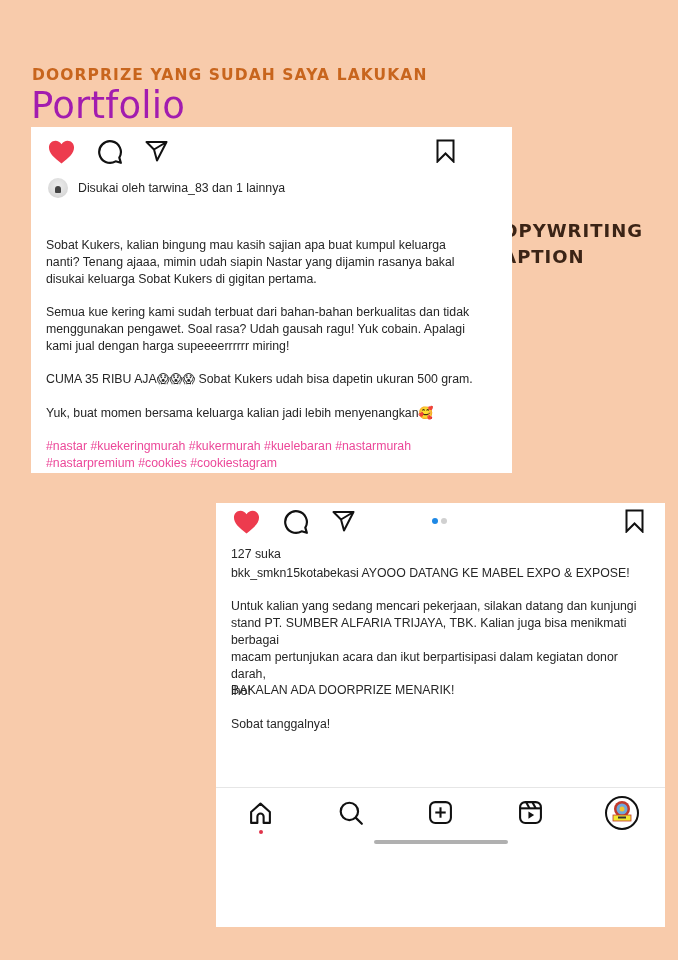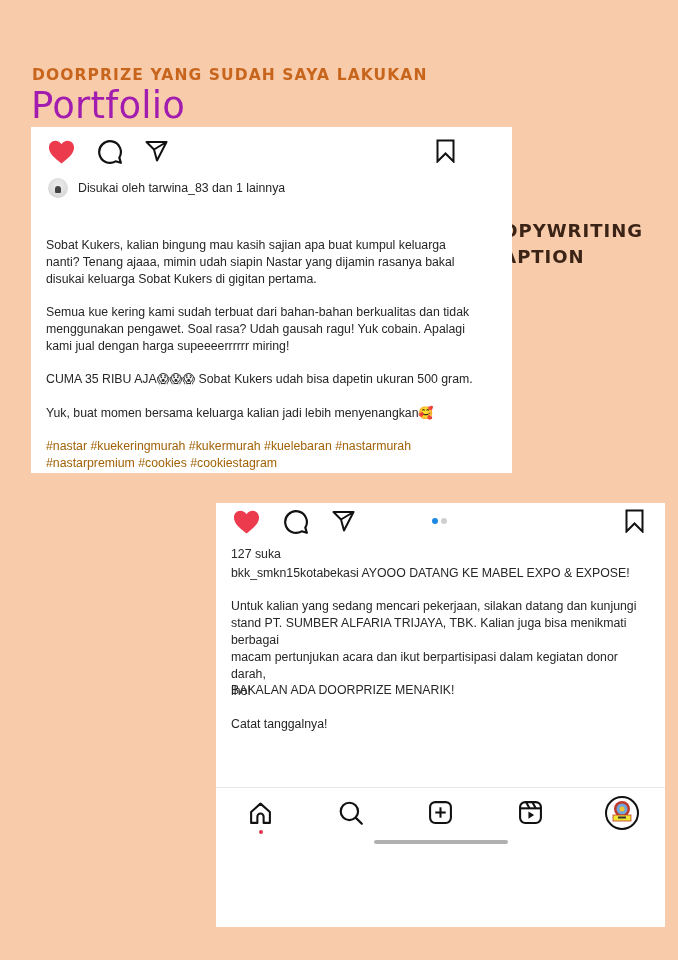--- a/index.html
+++ b/index.html
@@ -30,21 +30,21 @@
       color:#262626;
     }
     .card1 { left:31px; top:127px; width:481px; height:346px; }
     .card2 { left:216px; top:503px; width:449px; height:424px; }
     .actions { position:absolute; left:0; right:0; height:44px; }
     .ic { position:absolute; }
     .txt {
       position:absolute; left:15px; right:10px;
       font-size:12.3px; line-height:16.9px; white-space:pre-wrap;
     }
-    .hashtags { color:#a16207; }
+    .hashtags { color:#ec4899; }
     .liked-row { position:absolute; left:17px; top:51px; display:flex; align-items:center; }
     .mini-avatar {
       width:20px; height:20px; border-radius:50%;
       background:radial-gradient(circle at 50% 40%, #eee 0, #ddd 55%, #ccc 100%);
       position:relative; margin-right:10px;
     }
     .mini-avatar::after {
       content:""; position:absolute; left:7px; top:8px; width:6px; height:7px;
       background:#444; border-radius:3px 3px 1px 1px;
     }
@@ -122,21 +122,21 @@
       <path d="M2 1.5 H18 V22.5 L10 14.5 L2 22.5 Z" fill="none" stroke="#111" stroke-width="2" stroke-linejoin="miter"></path>
     </svg>
   </div>
   <div class="txt" style="top:43px">127 suka</div>
   <div class="txt" style="top:62px">bkk_smkn15kotabekasi AYOOO DATANG KE MABEL EXPO &amp; EXPOSE!</div>
   <div class="txt" style="top:95px">Untuk kalian yang sedang mencari pekerjaan, silakan datang dan kunjungi
 stand PT. SUMBER ALFARIA TRIJAYA, TBK. Kalian juga bisa menikmati berbagai
 macam pertunjukan acara dan ikut berpartisipasi dalam kegiatan donor darah,
 lho!</div>
   <div class="txt" style="top:179px">BAKALAN ADA DOORPRIZE MENARIK!</div>
-  <div class="txt" style="top:213px">Catat tanggalnya!</div>
+  <div class="txt" style="top:213px">Sobat tanggalnya!</div>
 
   <div class="divider"></div>
   <div class="navbar">
     <svg class="ic" style="left:32px;top:13px" width="25" height="25" viewBox="0 0 24 24">
       <path d="M3 10.5 L12 2.5 L21 10.5 V21 H15 V15 A3 3 0 0 0 9 15 V21 H3 Z" fill="none" stroke="#111" stroke-width="2" stroke-linejoin="round"></path>
     </svg>
     <span class="nav-dot" style="left:43px;top:42px"></span>
     <svg class="ic" style="left:122px;top:12px" width="26" height="26" viewBox="0 0 24 24">
       <circle cx="10.5" cy="10.5" r="8" fill="none" stroke="#111" stroke-width="2"></circle>
       <line x1="16.5" y1="16.5" x2="22" y2="22" stroke="#111" stroke-width="2" stroke-linecap="round"></line>

